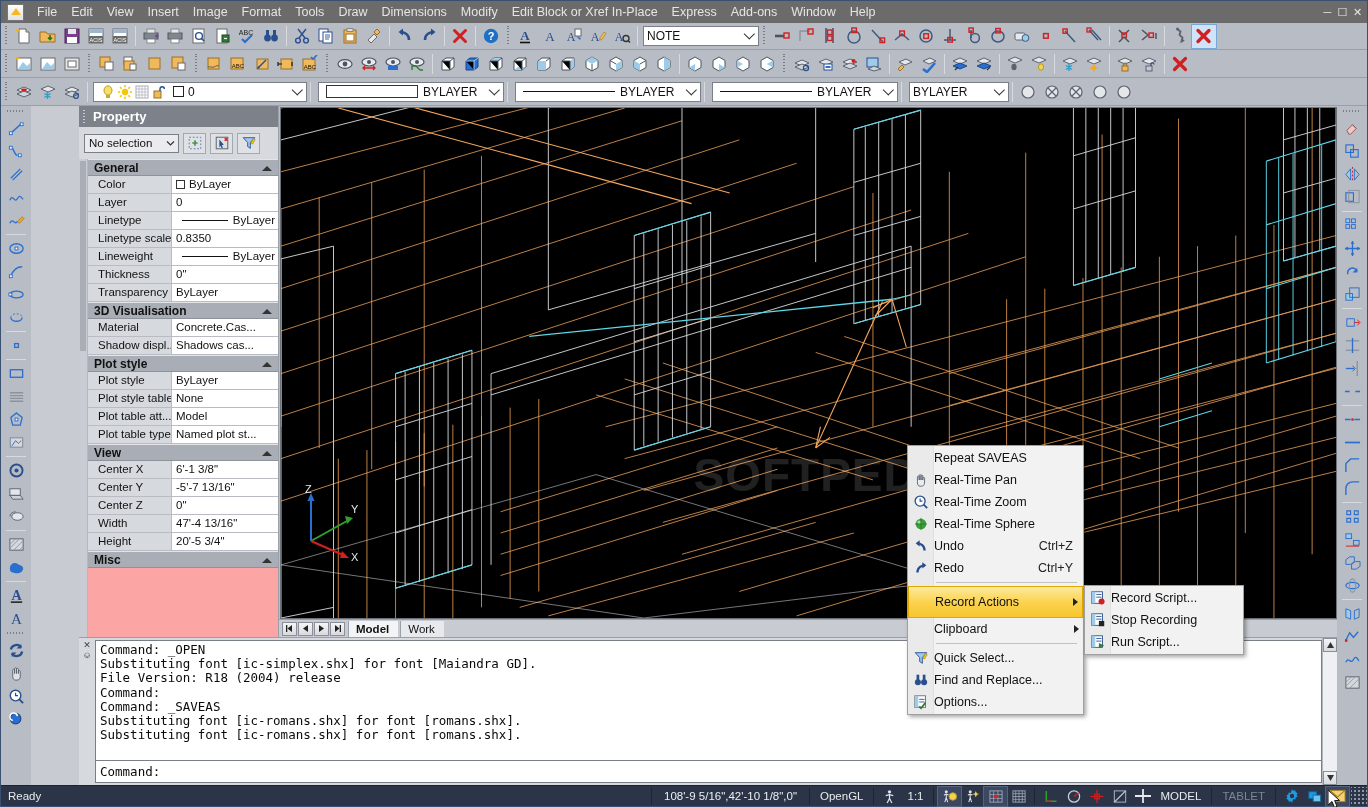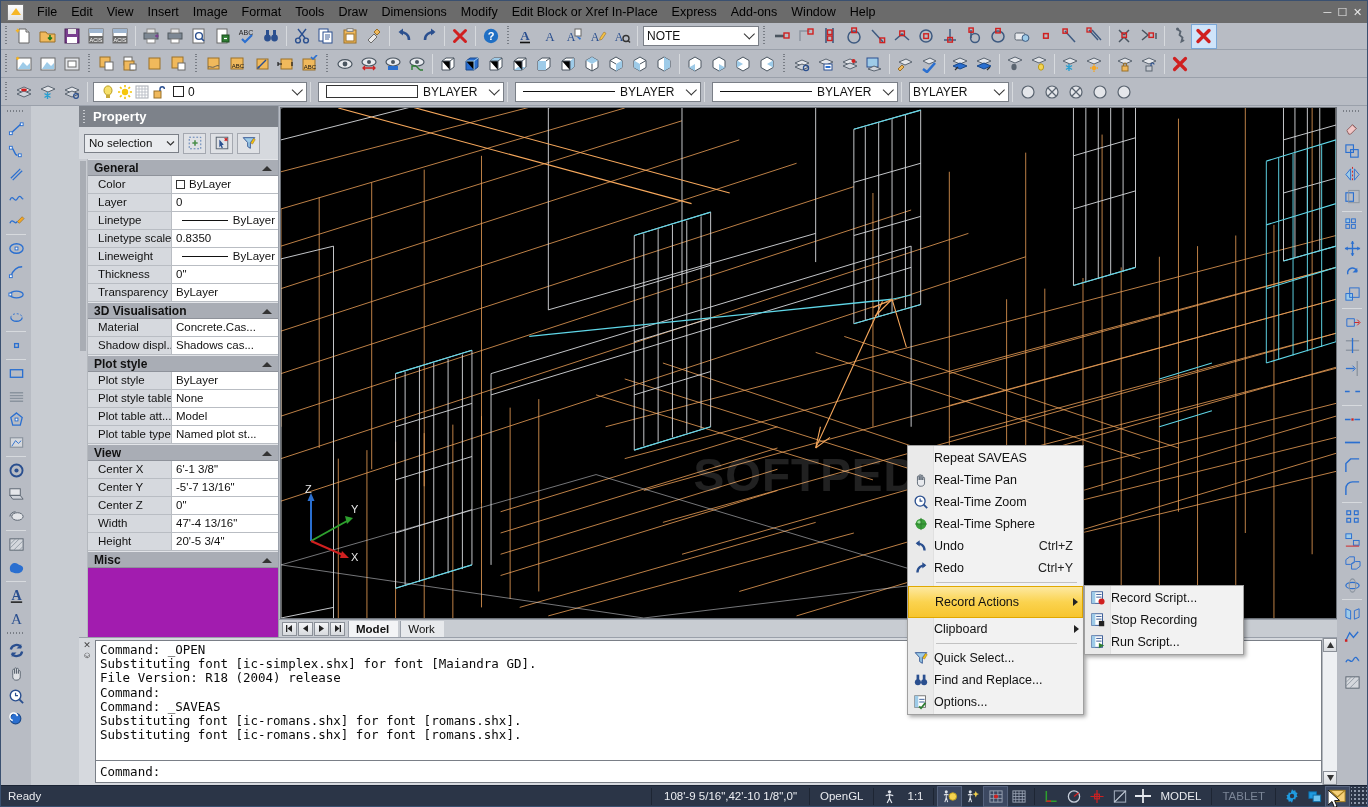--- a/index.html
+++ b/index.html
@@ -94,21 +94,21 @@
     content:"";
     position:absolute; left:3px; top:3px;
     width:0; height:0;
     border-left:5px solid transparent;
     border-right:5px solid transparent;
     border-bottom:7px solid #f6b728;
   }
   .menu-item {
     padding: 3px 7px;
     font-size: 12.5px;
-    color: #000000;
+    color: #e5e5e5;
     white-space: nowrap;
     cursor: default;
   }
   .menu-win-btns {
     position: absolute; right: 2px; top: 0;
     display: flex; align-items: center; height: 22px;
   }
   .menu-win-btn {
     width: 15px; height: 18px;
     display:flex; align-items:center; justify-content:center;
@@ -301,21 +301,21 @@
   }
   .pbtn {
     width: 23px; height: 21px;
     border: 1px solid #a4a8b0;
     background: #dfe1e5;
     display:flex;align-items:center;justify-content:center;
   }
   .prop-body {
     flex: 1 1 auto;
     overflow: hidden;
-    background: #a21caf;
+    background: #fca5a5;
     display: flex;
   }
   .prop-scrollstrip {
     width: 9px; flex: 0 0 9px;
     background: #c9ccd2;
     border-right: 1px solid #b4b8be;
     position: relative;
   }
   .prop-scrollstrip::after {
     content:"";

